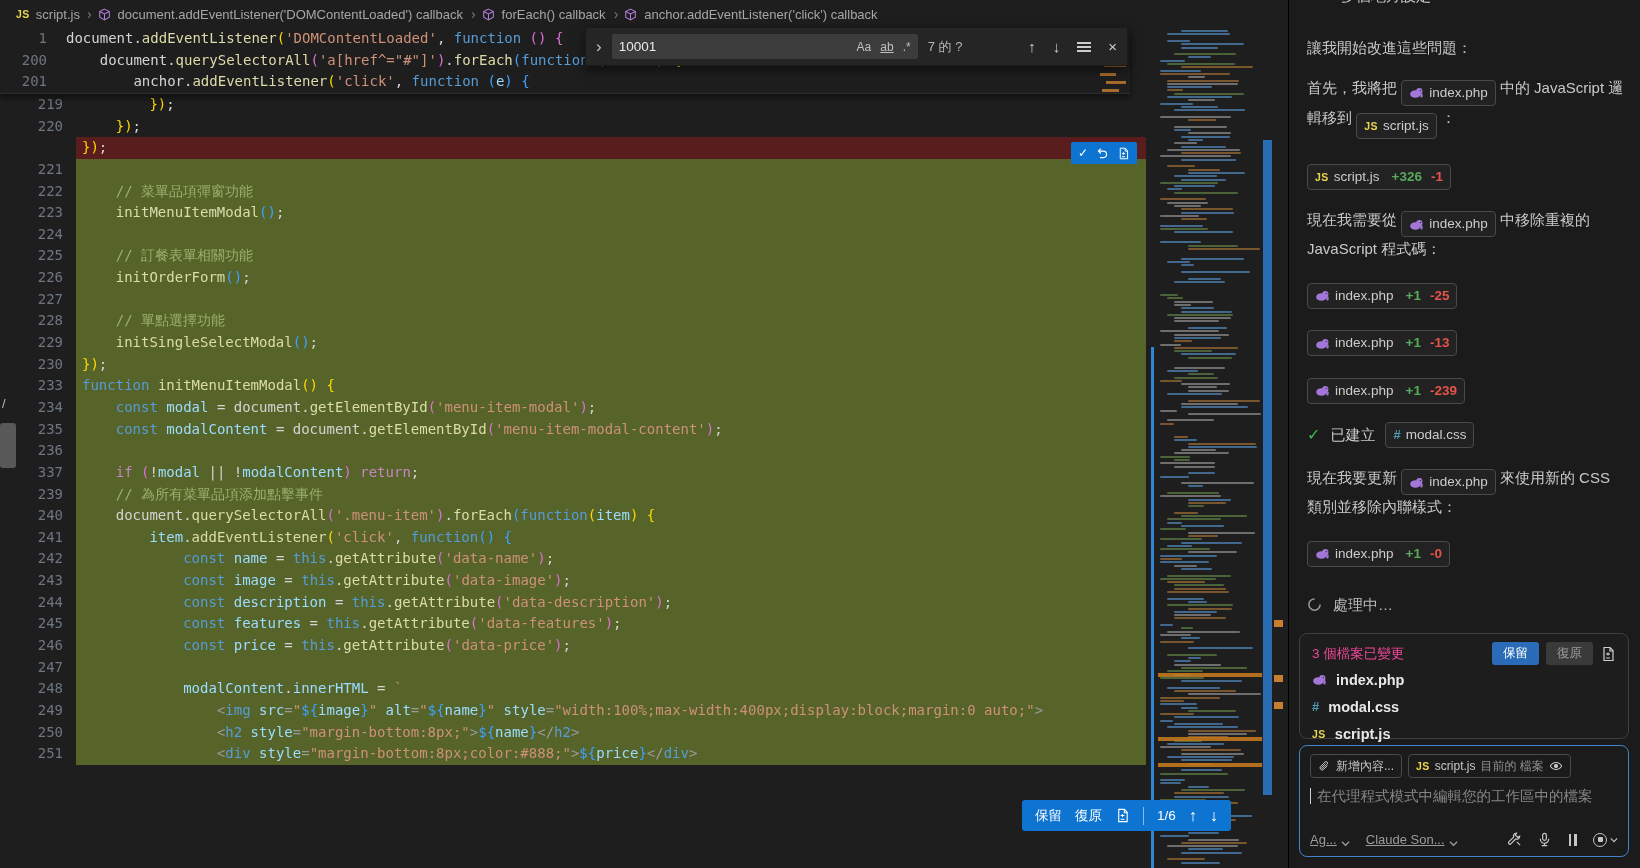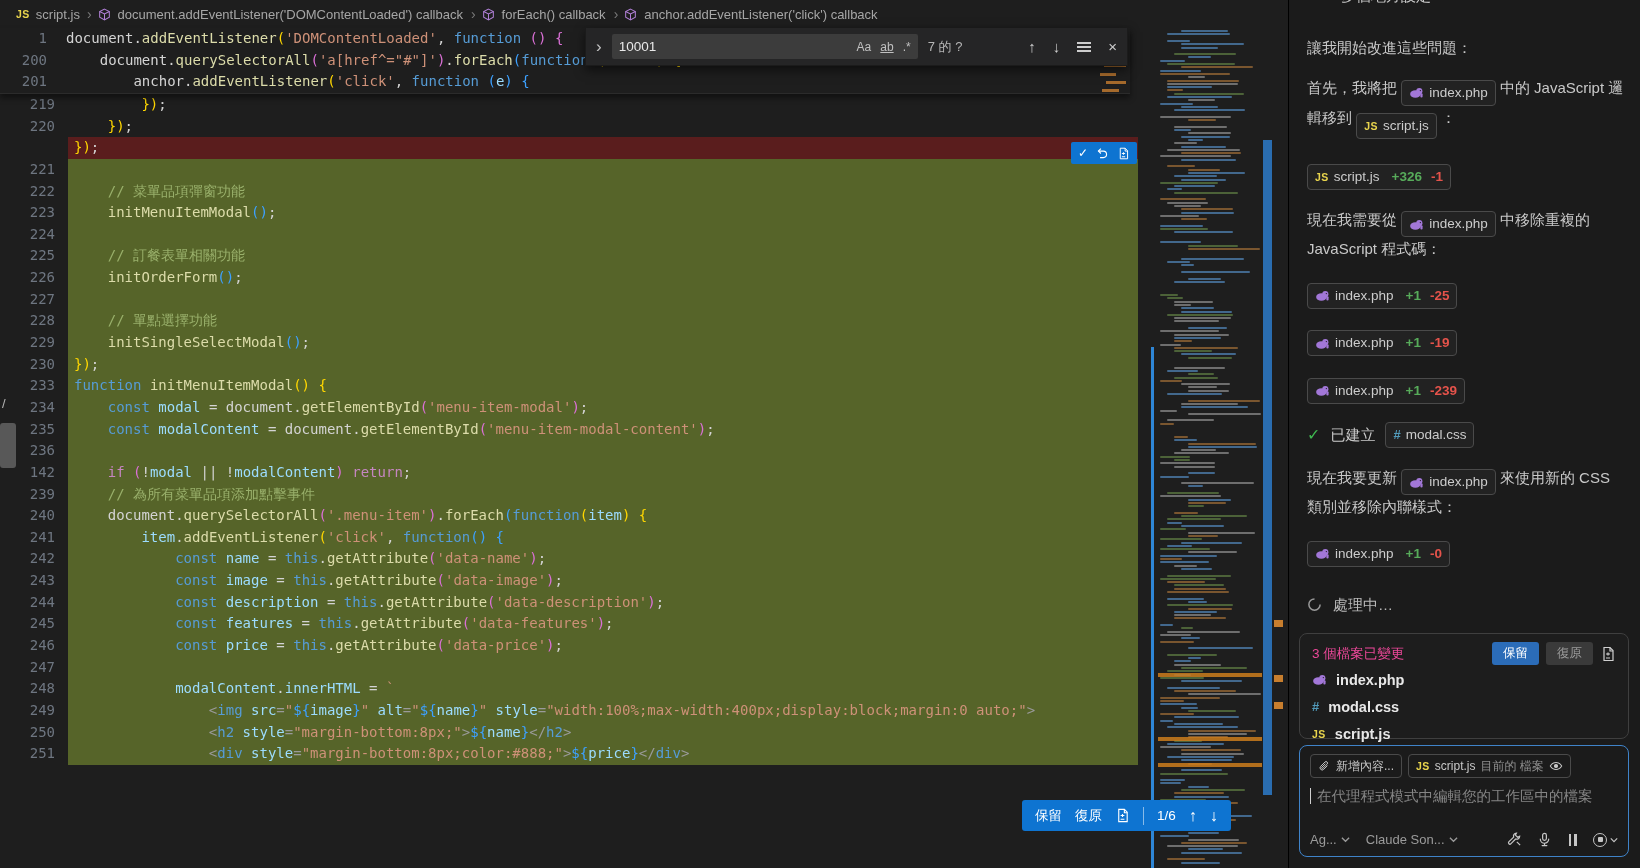--- a/index.html
+++ b/index.html
@@ -7,21 +7,21 @@
           font-family:"Liberation Sans",sans-serif;color:#ccc;}
   
   .editor{position:absolute;left:0;top:0;width:1288px;height:868px;background:#1e1e1e;}
   .breadcrumb{position:absolute;left:0;top:0;width:1130px;height:28px;display:flex;align-items:center;
               padding-left:16px;gap:6px;font-size:13px;color:#a6a6a6;white-space:nowrap;}
   .bc-sep{color:#7a7a7a;font-size:14px;margin:0 1px;}
   .jsbadge{color:#e8d44d;font-weight:bold;font-size:10.5px;letter-spacing:.5px;}
   .cssbadge{color:#519aba;font-weight:bold;font-size:13px;}
   .sticky{position:absolute;left:0;top:28px;width:1130px;background:#1e1e1e;z-index:5;
           box-shadow:0 4px 6px rgba(0,0,0,.45);border-bottom:1px solid #2b2b2b;}
-  .rows{position:absolute;left:8px;top:94px;width:1312px;overflow:hidden;}
+  .rows{position:absolute;left:16px;top:94px;width:1312px;overflow:hidden;}
   .crow{display:flex;height:21.65px;width:1130px;}
   .gut{flex:0 0 60px;text-align:right;padding-right:13px;box-sizing:border-box;
        font:14px/21.65px "DejaVu Sans Mono",monospace;color:#6e7681;background:#1e1e1e;}
   .codewrap{flex:1;padding-left:6px;overflow:hidden;}
   .code{font:14px/21.65px "DejaVu Sans Mono",monospace;white-space:pre;}
   .crow.g .codewrap{background:#566429;}
   .crow.r .codewrap{background:#5a1d1d;}
   .tk-w{color:#d4d4d4}.tk-fn{color:#dcdcaa}.tk-str{color:#ce9178}.tk-kw{color:#569cd6}
   .tk-ctl{color:#c586c0}.tk-v{color:#9cdcfe}.tk-cm{color:#99b06b}.tk-py{color:#ffd700}
   .tk-pp{color:#da70d6}.tk-pb{color:#3da1ff}.tk-gr{color:#9a9a9a}
@@ -87,21 +87,21 @@
   
   .inputbox{position:absolute;left:10px;width:330px;top:745px;height:112px;border:1px solid #3f83c9;border-radius:8px;
             box-sizing:border-box;padding:8px 10px;background:#1b1b1b;}
   .ichips{display:flex;gap:6px;}
   .ichip{display:inline-flex;align-items:center;gap:5px;border:1px solid #4a4a4a;border-radius:4px;
          padding:0 7px;height:22px;font-size:12px;color:#c8c8c8;cursor:pointer;white-space:nowrap;}
   .ichip .dim{color:#8f8f8f;}
   .phrow{margin-top:9px;font-size:14.5px;color:#858585;white-space:nowrap;overflow:hidden;}
   .cursorbar{display:inline-block;width:1px;height:16px;background:#d0d0d0;vertical-align:-3px;margin-right:2px;}
   .ictr{position:absolute;left:10px;right:10px;bottom:9px;display:flex;align-items:center;}
-  .ictr .sel{display:flex;align-items:center;gap:4px;color:#9b9b9b;font-size:13px;cursor:pointer;}
+  .ictr .sel{display:flex;align-items:flex-end;gap:4px;color:#9b9b9b;font-size:13px;cursor:pointer;text-decoration:underline;}
   .ictr .sel+.sel{margin-left:16px;}
   .icons-right{margin-left:auto;display:flex;align-items:center;gap:15px;color:#c6c6c6;}
   .pauseic i{display:inline-block;width:2.5px;height:12px;background:#c6c6c6;margin:0 1.5px;}
   .recic{display:inline-flex;align-items:center;gap:3px;}
   .recircle{width:12px;height:12px;border:1.5px solid #c6c6c6;border-radius:50%;display:inline-flex;
             align-items:center;justify-content:center;}
   .recircle i{width:5px;height:5px;background:#c6c6c6;border-radius:1px;}
   .icbtn{cursor:pointer;display:flex;align-items:center;}
 </style>
 </head>
@@ -257,21 +257,21 @@
             <div class="code"><span class="tk-w">    </span><span class="tk-kw">const</span><span class="tk-w"> </span><span class="tk-v">modalContent</span><span class="tk-w"> = document.</span><span class="tk-fn">getElementById</span><span class="tk-pp">(</span><span class="tk-str">'menu-item-modal-content'</span><span class="tk-pp">)</span><span class="tk-w">;</span></div>
           </div>
         </div>
         <div class="crow g">
           <div class="gut">236</div>
           <div class="codewrap">
             <div class="code"></div>
           </div>
         </div>
         <div class="crow g">
-          <div class="gut">142</div>
+          <div class="gut">337</div>
           <div class="codewrap">
             <div class="code"><span class="tk-w">    </span><span class="tk-ctl">if</span><span class="tk-w"> </span><span class="tk-pp">(</span><span class="tk-w">!</span><span class="tk-v">modal</span><span class="tk-w"> || !</span><span class="tk-v">modalContent</span><span class="tk-pp">)</span><span class="tk-w"> </span><span class="tk-ctl">return</span><span class="tk-w">;</span></div>
           </div>
         </div>
         <div class="crow g">
           <div class="gut">239</div>
           <div class="codewrap">
             <div class="code"><span class="tk-cm">    // 為所有菜單品項添加點擊事件</span></div>
           </div>
         </div>
@@ -694,21 +694,21 @@
             <span style="display: inline-flex; align-items: center;">
               <svg viewBox="0 0 16 16" width="15" height="15" fill="#a277d8">
                 <ellipse cx="6.8" cy="9.6" rx="5.6" ry="4.1"></ellipse>
                 <circle cx="11" cy="6.6" r="3.3"></circle>
                 <rect x="12.1" y="8.8" width="2.4" height="4.6" rx="1.1"></rect>
                 <circle cx="12.1" cy="5.9" r="0.7" fill="#1b1b1b"></circle>
               </svg>
             </span>
             <span>index.php</span>
             <span class="diff-add">+1</span>
-            <span class="diff-del">-19</span>
+            <span class="diff-del">-13</span>
           </span></div>
         <div class="filechip-row"><span class="chip">
             <span style="display: inline-flex; align-items: center;">
               <svg viewBox="0 0 16 16" width="15" height="15" fill="#a277d8">
                 <ellipse cx="6.8" cy="9.6" rx="5.6" ry="4.1"></ellipse>
                 <circle cx="11" cy="6.6" r="3.3"></circle>
                 <rect x="12.1" y="8.8" width="2.4" height="4.6" rx="1.1"></rect>
                 <circle cx="12.1" cy="5.9" r="0.7" fill="#1b1b1b"></circle>
               </svg>
             </span>

